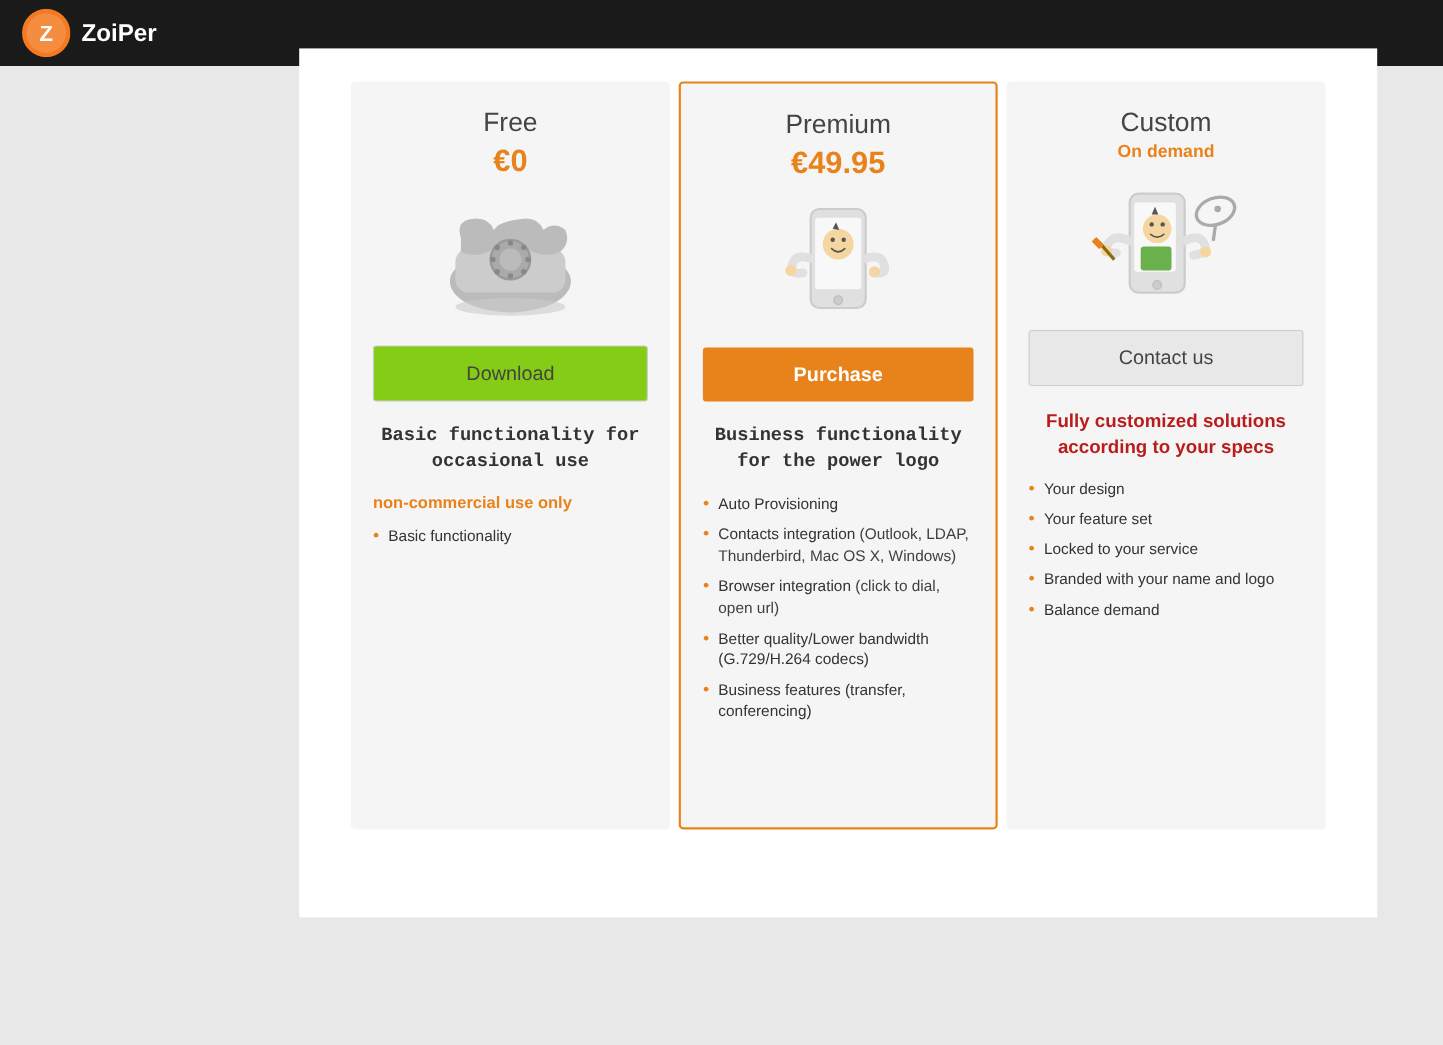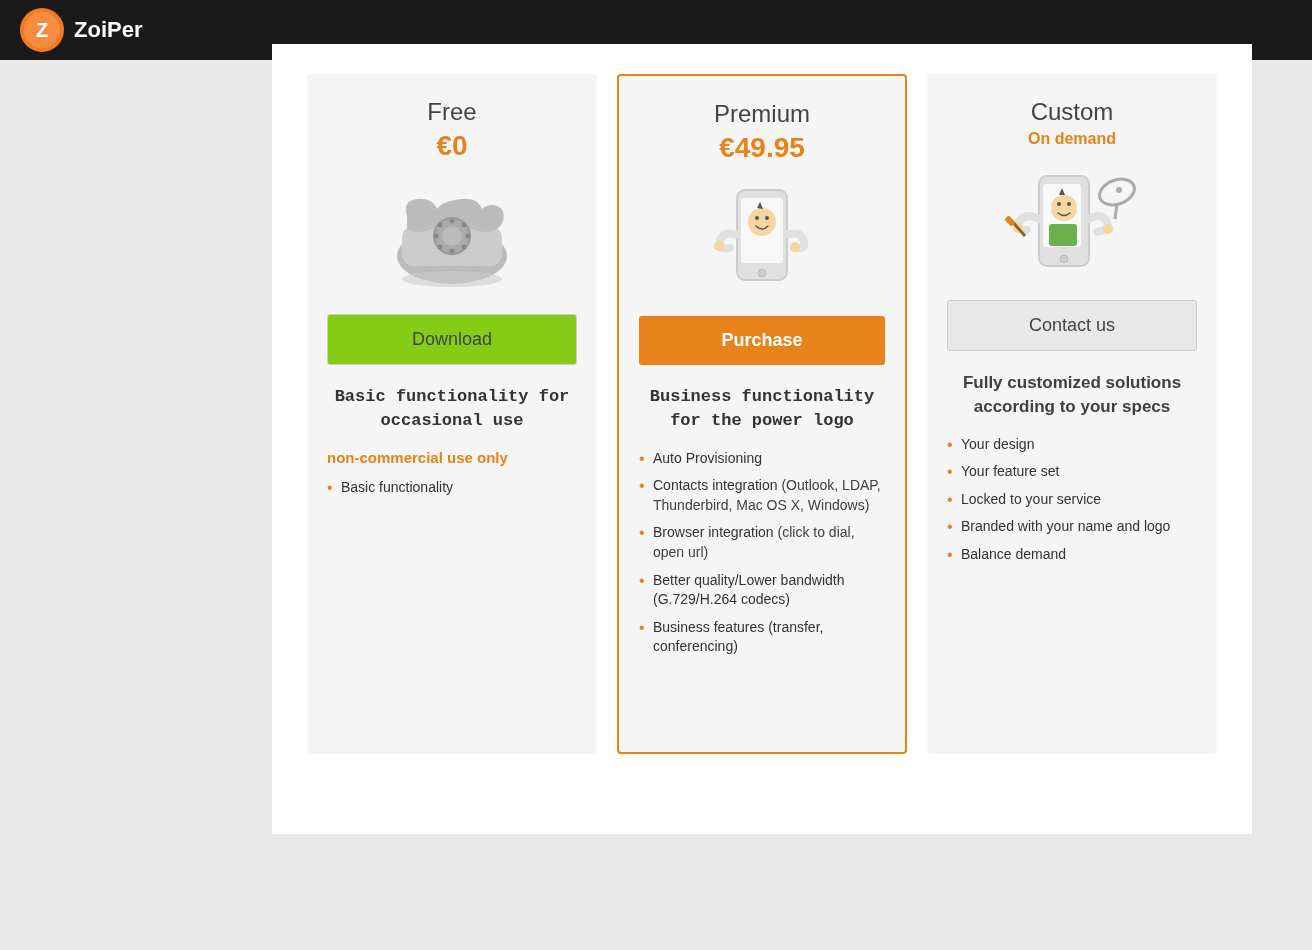--- a/index.html
+++ b/index.html
@@ -83,21 +83,21 @@
       left: 272px;
       right: 60px;
       background: white;
       z-index: 10;
       padding: 30px 20px;
       min-height: 790px;
     }
 
     .pricing-grid {
       display: flex;
-      gap: 20px;
+      gap: 8px;
       justify-content: center;
       align-items: flex-end;
     }
 
     
     .plan-card {
       background: #f5f5f5;
       border-radius: 4px;
       padding: 24px 20px;
       flex: 1;
@@ -201,21 +201,21 @@
       font-size: 16px;
       line-height: 1.2;
     }
     .feature-list li a, .feature-list li .link {
       color: #404040;
     }
 
     .custom-desc {
       text-align: center;
       font-size: 17px;
-      color: #404040;
+      color: #b91c1c;
       font-weight: bold;
       line-height: 1.4;
       margin-bottom: 16px;
     }
   </style>
 </head>
 <body>
 
 <div class="bg-overlay"></div>
 

